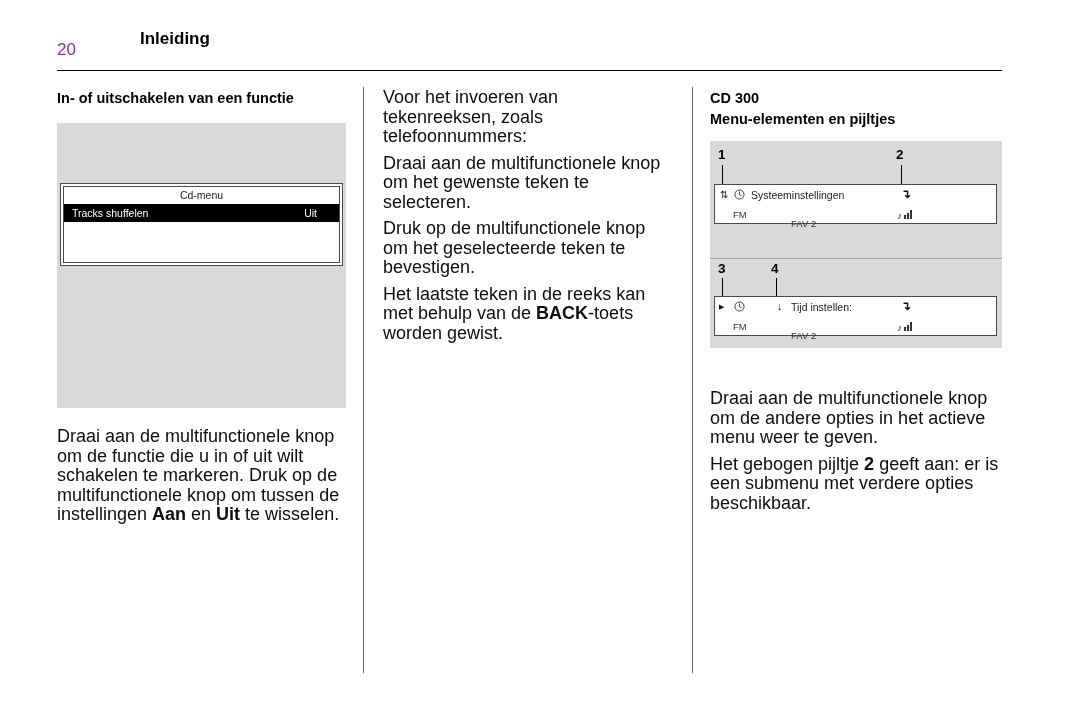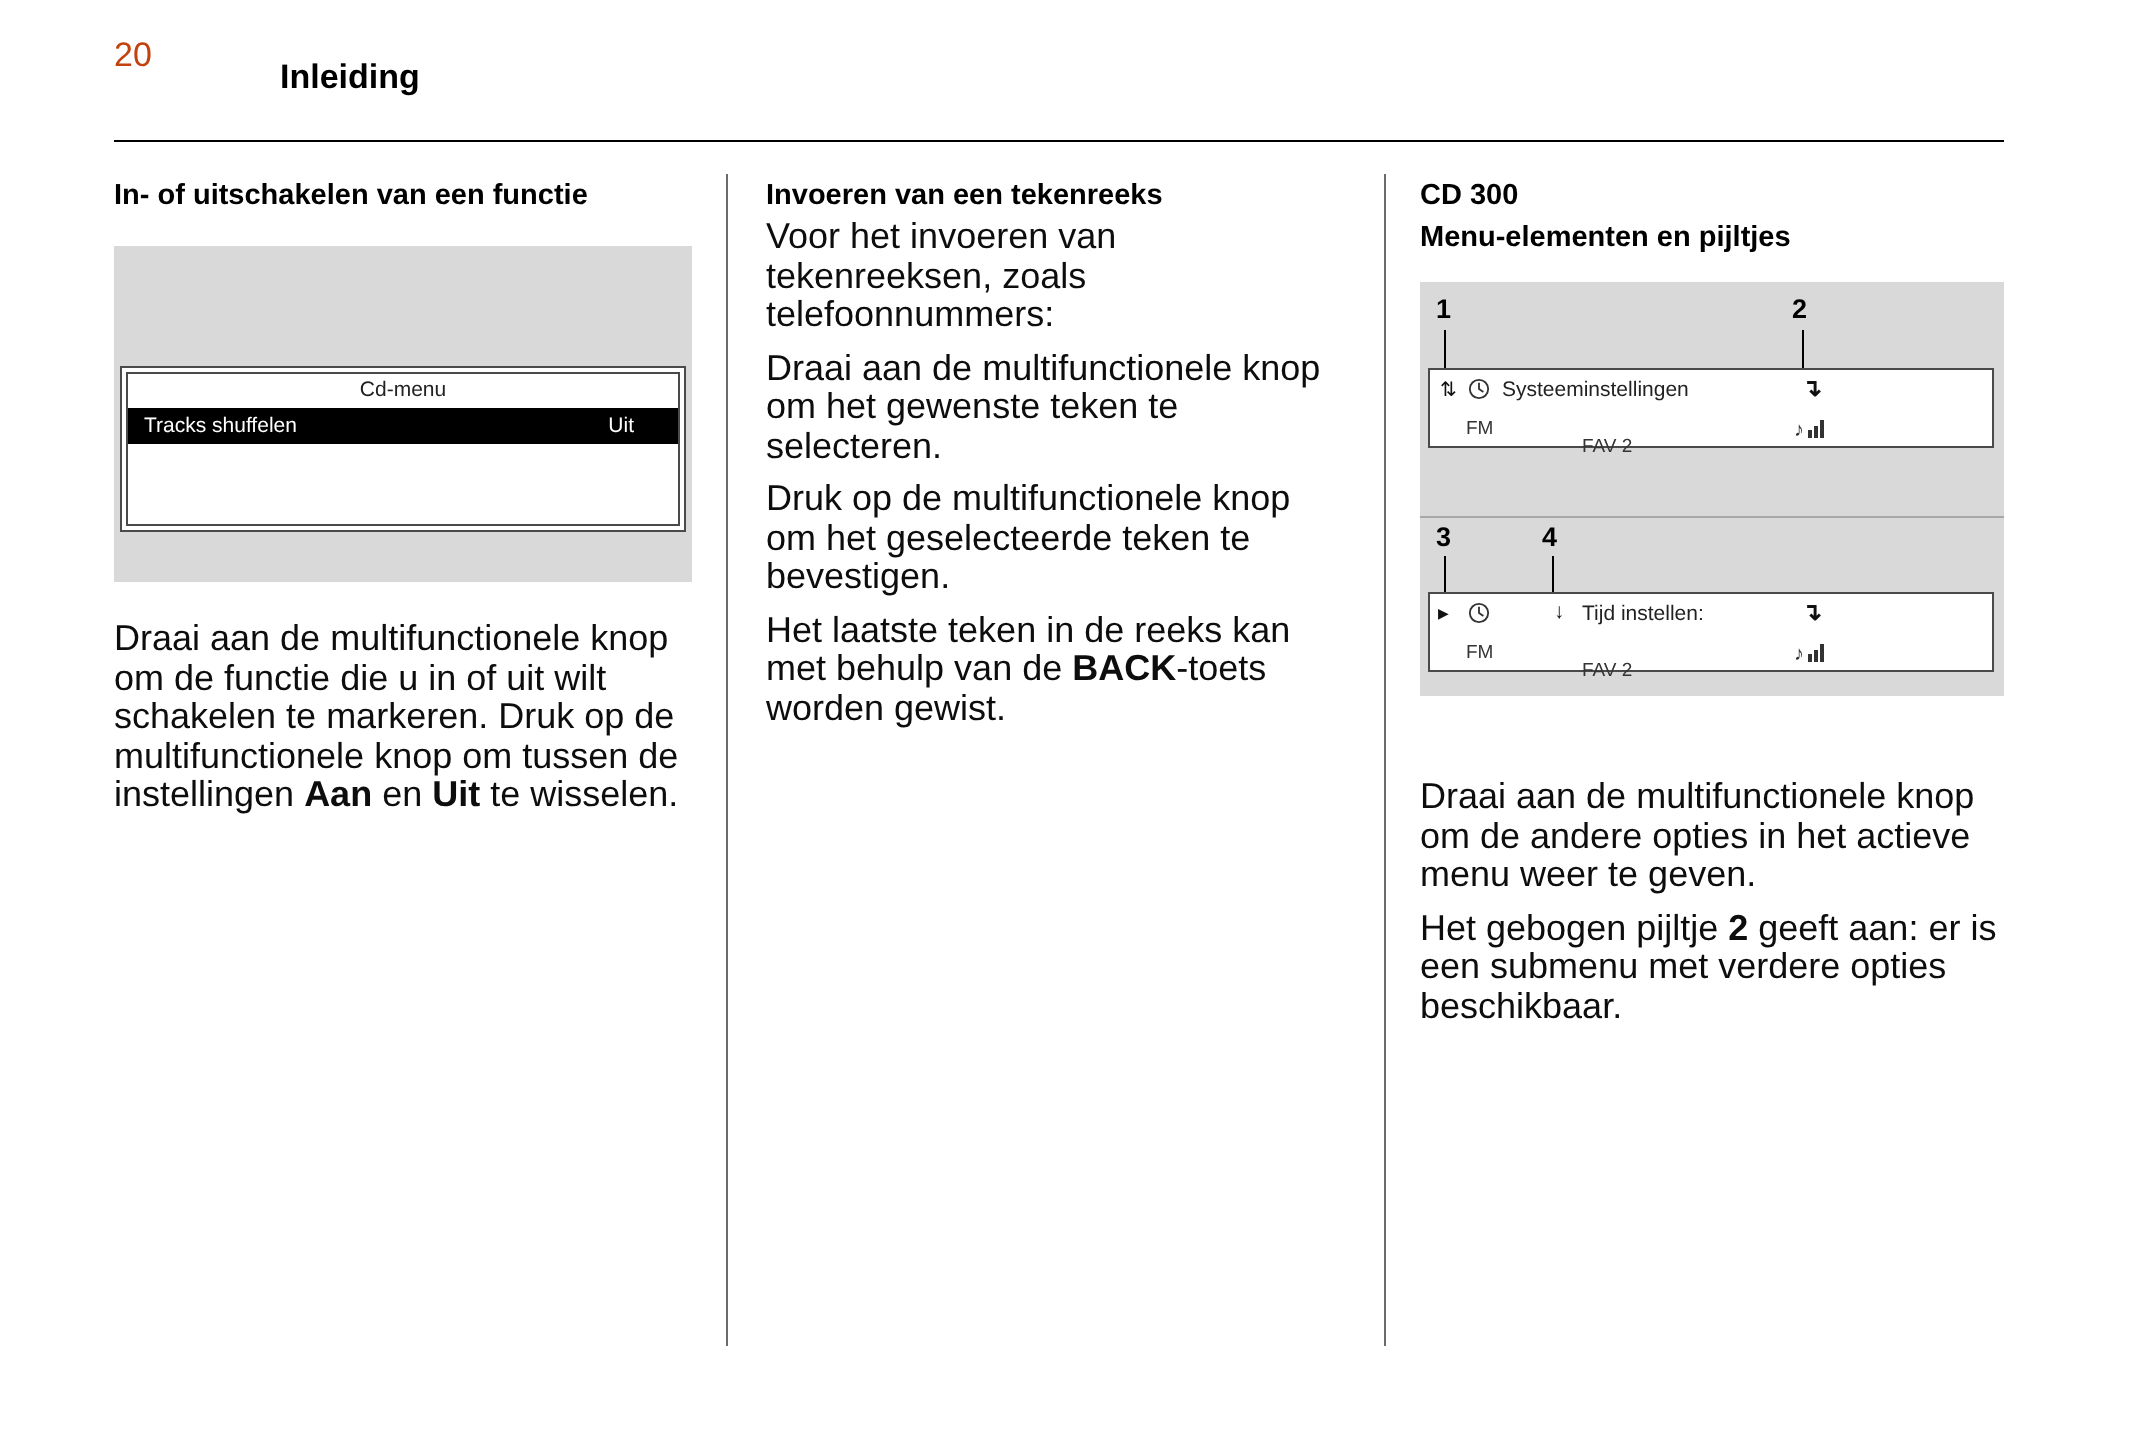--- a/index.html
+++ b/index.html
@@ -5,40 +5,40 @@
   * { box-sizing: border-box; margin: 0; padding: 0; }
   html, body { background: #ffffff; }
   body {
     width: 1078px; height: 720px;
     font-family: "Liberation Sans", sans-serif;
     color: #111;
   }
   .page { position: relative; width: 1078px; height: 720px; background: #fff; overflow: hidden; }
 
   
-  .pageno { position: absolute; left: 57px; top: 18px; font-size: 17px; color: #c2410c; }
+  .pageno { position: absolute; left: 57px; top: 40px; font-size: 17px; color: #a21caf; }
   .chapter-title { position: absolute; left: 140px; top: 29px; font-size: 17px; font-weight: bold; color: #000; }
   .rule { position: absolute; left: 57px; top: 70px; width: 945px; height: 1px; background: #000; }
 
   
   .vdiv { position: absolute; top: 87px; height: 586px; width: 1px; background: #6b6b6b; }
   .vdiv1 { left: 363px; }
   .vdiv2 { left: 692px; }
 
   
   .col { position: absolute; top: 88px; width: 289px; }
   .col1 { left: 57px; }
   .col2 { left: 383px; }
   .col3 { left: 710px; width: 292px; }
   h2 { font-size: 14.5px; line-height: 21px; font-weight: bold; color: #000; }
   .h2-line { font-size: 14.5px; line-height: 21px; font-weight: bold; color: #000; }
 
   
   .figure { position: relative; width: 100%; background: #d9d9d9; }
-  .fig-sm { height: 168px; margin: 14px 0 19px; }
+  .fig-sm { height: 285px; margin: 14px 0 19px; }
   .fig-lg { height: 207px; margin: 11px 0 41px; }
 
   
   .display { position: absolute; left: 3px; right: 3px; top: 60px; background: #fff; border: 1px solid #4a4a4a; padding: 2px; }
   .display-inner { border: 1px solid #4a4a4a; height: 77px; position: relative; color: #1c1c1c; }
   .d-title { text-align: center; padding-top: 2px; height: 17px; font-size: 10.5px; color: #222; }
   .d-title-line { border-bottom: 1px solid #555; }
   .d-row { display: flex; justify-content: space-between; align-items: center; height: 18px; padding: 0 8px; font-size: 10.5px; }
   .d-row.hl { background: #000; color: #fff; }
   .d-val { margin-right: 14px; }
@@ -114,21 +114,20 @@
         </div>
       </div>
     </div>
 
     <div class="body-text">
       <p><span>Draai aan de multifunctionele knop om de functie die u in of uit wilt schakelen te markeren. Druk op de multifunctionele knop om tussen de instellingen </span><b>Aan</b><span> en </span><b>Uit</b><span> te wisselen.</span></p>
     </div>
   </div>
 
   <div class="col col2">
-    <h2>Invoeren van een tekenreeks</h2>
 
 
     <div class="body-text">
       <p>Voor het invoeren van tekenreeksen, zoals telefoonnummers:</p>
       <p>Draai aan de multifunctionele knop om het gewenste teken te selecteren.</p>
       <p>Druk op de multifunctionele knop om het geselecteerde teken te bevestigen.</p>
       <p><span>Het laatste teken in de reeks kan met behulp van de </span><b>BACK</b><span>-toets worden gewist.</span></p>
     </div>
   </div>
 

